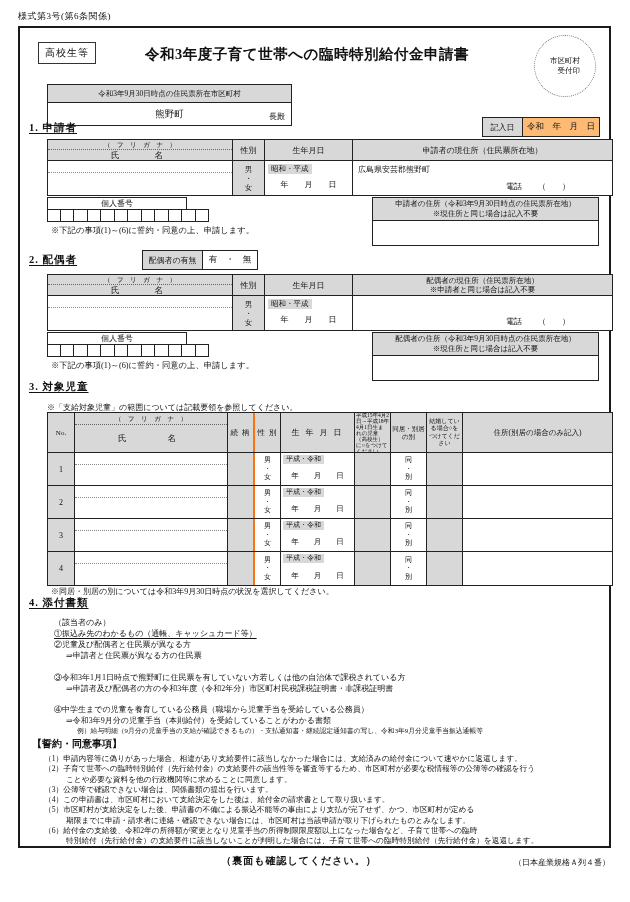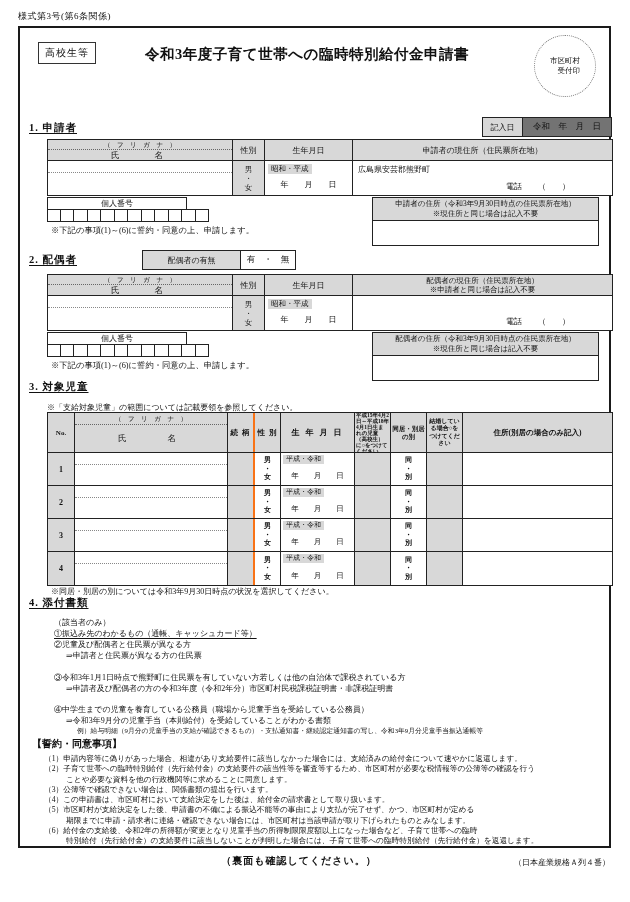--- a/index.html
+++ b/index.html
@@ -16,21 +16,21 @@
   .stamp { position:absolute; right:13px; top:7px; width:62px; height:62px; border:1.5px dotted #777; border-radius:50%;
     display:flex; align-items:center; justify-content:center; text-align:right; font-size:7.5px; line-height:10px; white-space:pre-line; }
   .municipal { position:absolute; left:27px; top:56px; width:245px; }
   .muni-header { height:19px; background:#d8d8d8; border:1px solid #222; display:flex; align-items:center; justify-content:center; font-size:7.5px; }
   .muni-value { height:23px; border:1px solid #222; border-top:none; position:relative; display:flex; align-items:center; justify-content:center; font-size:9.5px; }
   .muni-suffix { position:absolute; right:6px; bottom:3px; font-size:8px; }
 
   .sec-heading { position:absolute; left:9px; font-size:10.5px; font-weight:bold; text-decoration:underline; text-underline-offset:2px; letter-spacing:1px; }
   .s1 { top:93px; } .s2 { top:225px; } .s3 { top:352px; } .s4 { top:568px; text-decoration:underline; }
 
-  .entry-date { position:absolute; left:462px; top:89px; width:130px; height:20px; display:flex; border:1px solid #222; background:#737373; }
+  .entry-date { position:absolute; left:462px; top:89px; width:118px; height:20px; display:flex; border:1px solid #222; background:#fdba74; }
   .ed-label { width:40px; background:#d8d8d8; border-right:1px solid #222; font-size:8px; display:flex; align-items:center; justify-content:center; }
   .ed-value { flex:1; font-size:8.5px; display:flex; align-items:center; justify-content:center; }
 
   
   .ptable { position:absolute; left:27px; width:566px; border:1px solid #222; background:#fff; }
   .t1 { top:111px; } .t2 { top:246px; }
   .prow { display:flex; }
   .phead { height:21px; border-bottom:1px solid #222; }
   .pbody { height:34px; }
   .c1 { width:185px; border-right:1px solid #222; }
@@ -59,41 +59,41 @@
   .t1id { top:169px; } .t1dg { top:181px; }
   .t2id { top:304px; } .t2dg { top:316px; }
   .pnote { position:absolute; left:31px; font-size:8.3px; }
   .t1note { top:197px; } .t2note { top:332px; }
   .addr2 { position:absolute; left:332px; width:247px;padding-left:20px; }
   .t1a2 { top:169px; } .t2a2 { top:304px; }
   .a2h { background:#d8d8d8; border:1px solid #222; font-size:7.5px; line-height:10px; text-align:center; padding:1px 0; }
   .a2b { height:25px; border:1px solid #222; border-top:none; background:#fff; }
 
   .spouse-presence { position:absolute; left:122px; top:222px; height:20px; display:flex; border:1px solid #222; background:#fff; }
-  .sp-label { width:98px; background:#d8d8d8; border-right:1px solid #222; display:flex; align-items:center; justify-content:center; font-size:8px; }
+  .sp-label { width:60px; background:#d8d8d8; border-right:1px solid #222; display:flex; align-items:center; justify-content:center; font-size:8px; }
   .sp-value { width:54px; display:flex; align-items:center; justify-content:center; font-size:8.5px; }
 
   .cnote { position:absolute; left:27px; top:374px; font-size:8px; }
 
   
   .ctable { position:absolute; left:27px; top:384px; width:566px; border:1px solid #222; background:#fff; }
   .crow { display:flex; }
   .chead { height:40px; border-bottom:1px solid #222; }
   .cbody { height:33px; border-bottom:1px solid #222; }
   .crow:last-child { border-bottom:none; }
   .k-no { width:27px; border-right:1px solid #222; }
   .k-name { width:153px; border-right:1px solid #222; }
   .k-rel { width:27px; border-right:2px solid #f97316; }
   .k-sex { width:26px; border-right:1px solid #222; }
   .k-dob { width:74px; border-right:1px solid #222; }
   .k-hs { width:36px; border-right:1px solid #222; }
   .k-coh { width:36px; border-right:1px solid #222; }
   .k-mar { width:36px; border-right:1px solid #222; }
   .k-addr { flex:1; }
-  .chc { display:flex; align-items:center; justify-content:center; text-align:center;font-weight:bold; }
+  .chc { display:flex; align-items:center; justify-content:center; text-align:center; }
   .ch-no { font-size:7px; }
   .ch-name-furi { height:12px; font-size:6.5px; text-align:center; border-bottom:1px dotted #666; line-height:12px; }
   .ch-name-nm { height:26px; font-size:8.5px; text-align:center; line-height:26px; letter-spacing:8px; }
   .ch-small { font-size:7.5px; letter-spacing:1px; }
   .ch-dob { font-size:8px; letter-spacing:2px; }
   .ch-hs { font-size:5.5px; line-height:6px; text-align:left; padding:1px 1px; }
   .ch-coh { font-size:6.5px; line-height:8px; white-space:pre-line; }
   .ch-mar { font-size:6px; line-height:7.5px; padding:0 1px; }
   .ch-addr { font-size:7.5px; }
   .cb-no { font-size:8px; }
@@ -125,20 +125,27 @@
 
 <div class="page">
   <div class="form-code">様式第3号(第6条関係)</div>
 
   <div class="main-box">
     <div class="category-box">高校生等</div>
     <div class="title">令和3年度子育て世帯への臨時特別給付金申請書</div>
     <div class="stamp">市区町村
 受付印</div>
 
+    <div class="municipal">
+      <div class="muni-header">令和3年9月30日時点の住民票所在市区町村</div>
+      <div class="muni-value">
+        <span>熊野町</span>
+        <span class="muni-suffix">長殿</span>
+      </div>
+    </div>
 
     <div class="sec-heading s1">1. 申請者</div>
     <div class="entry-date">
       <div class="ed-label">記入日</div>
       <div class="ed-value">令和　年　月　日</div>
     </div>
 
     <div class="ptable t1">
       <div class="prow phead">
         <div class="c1 gray">

